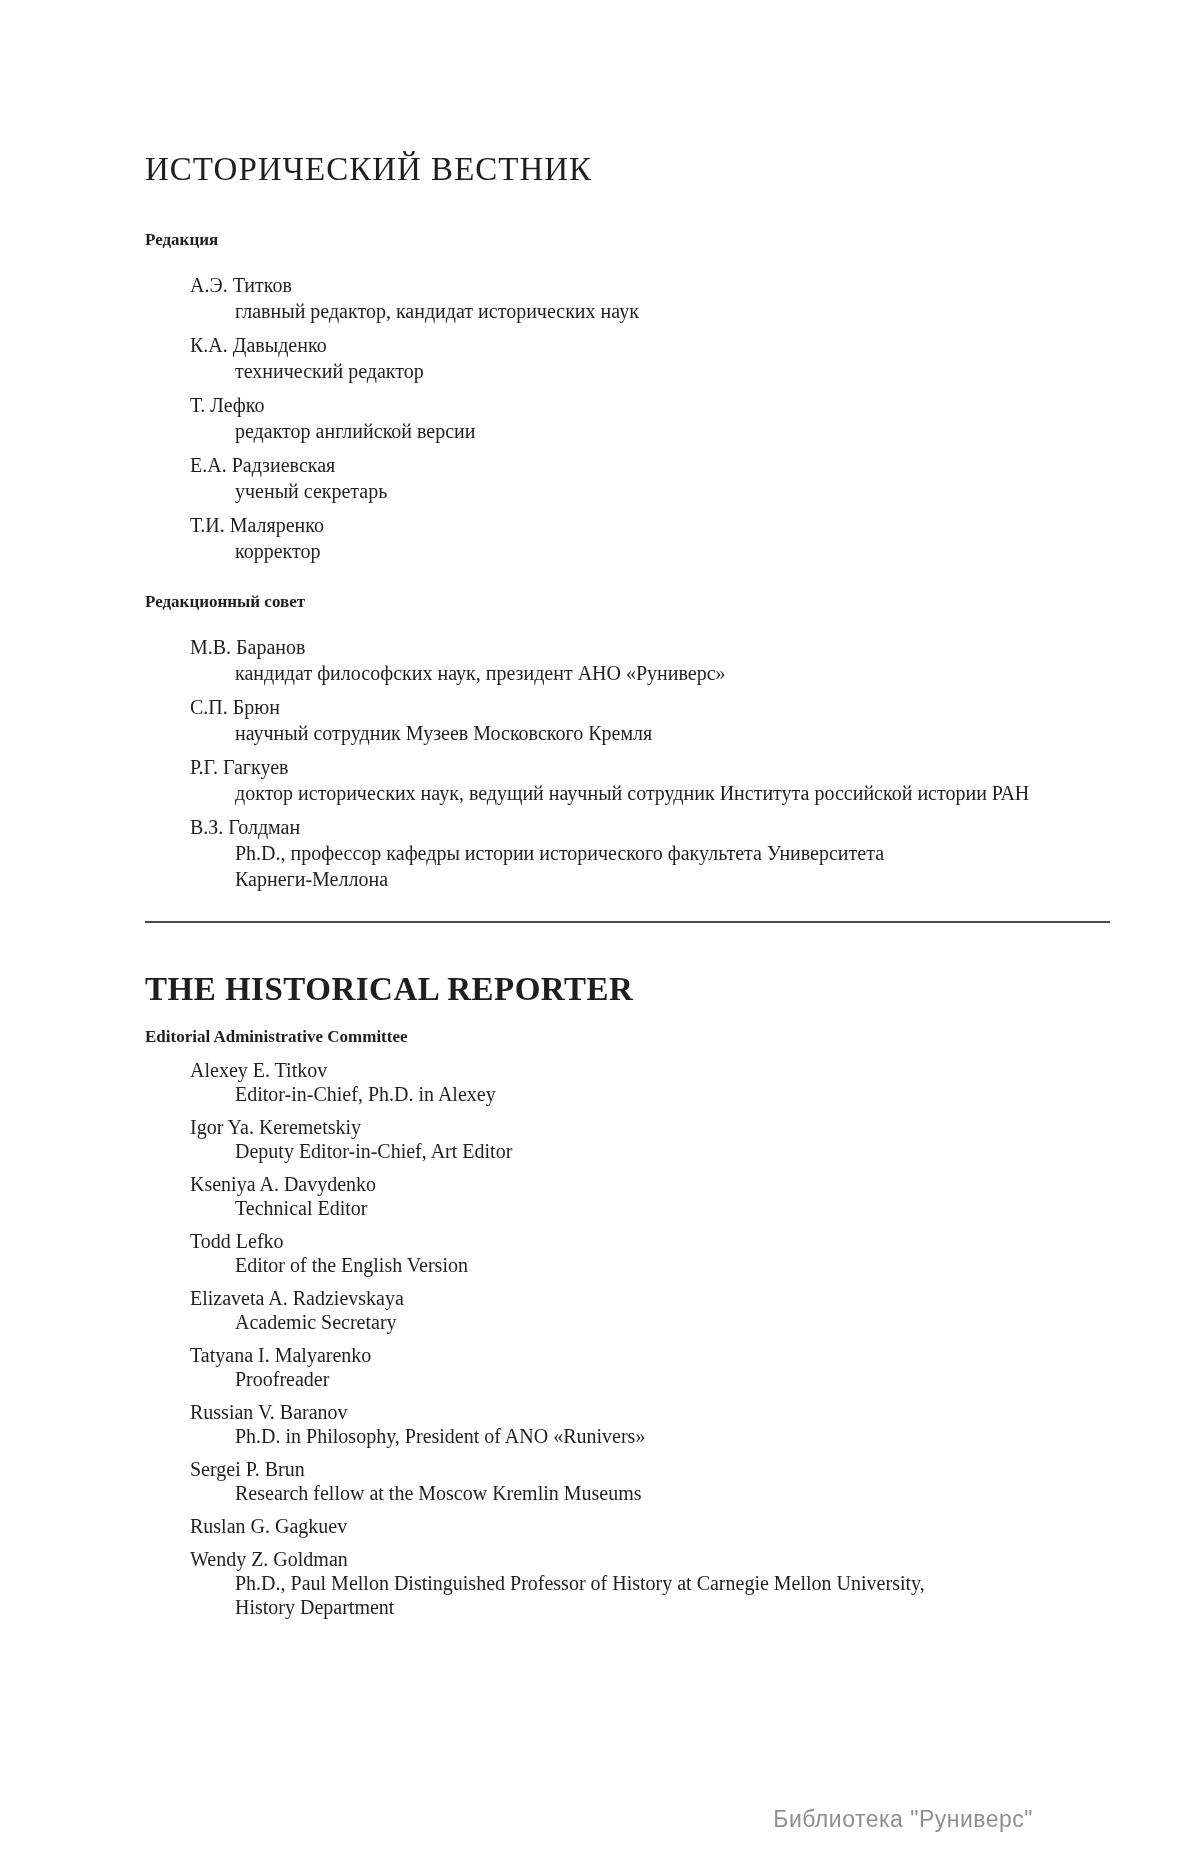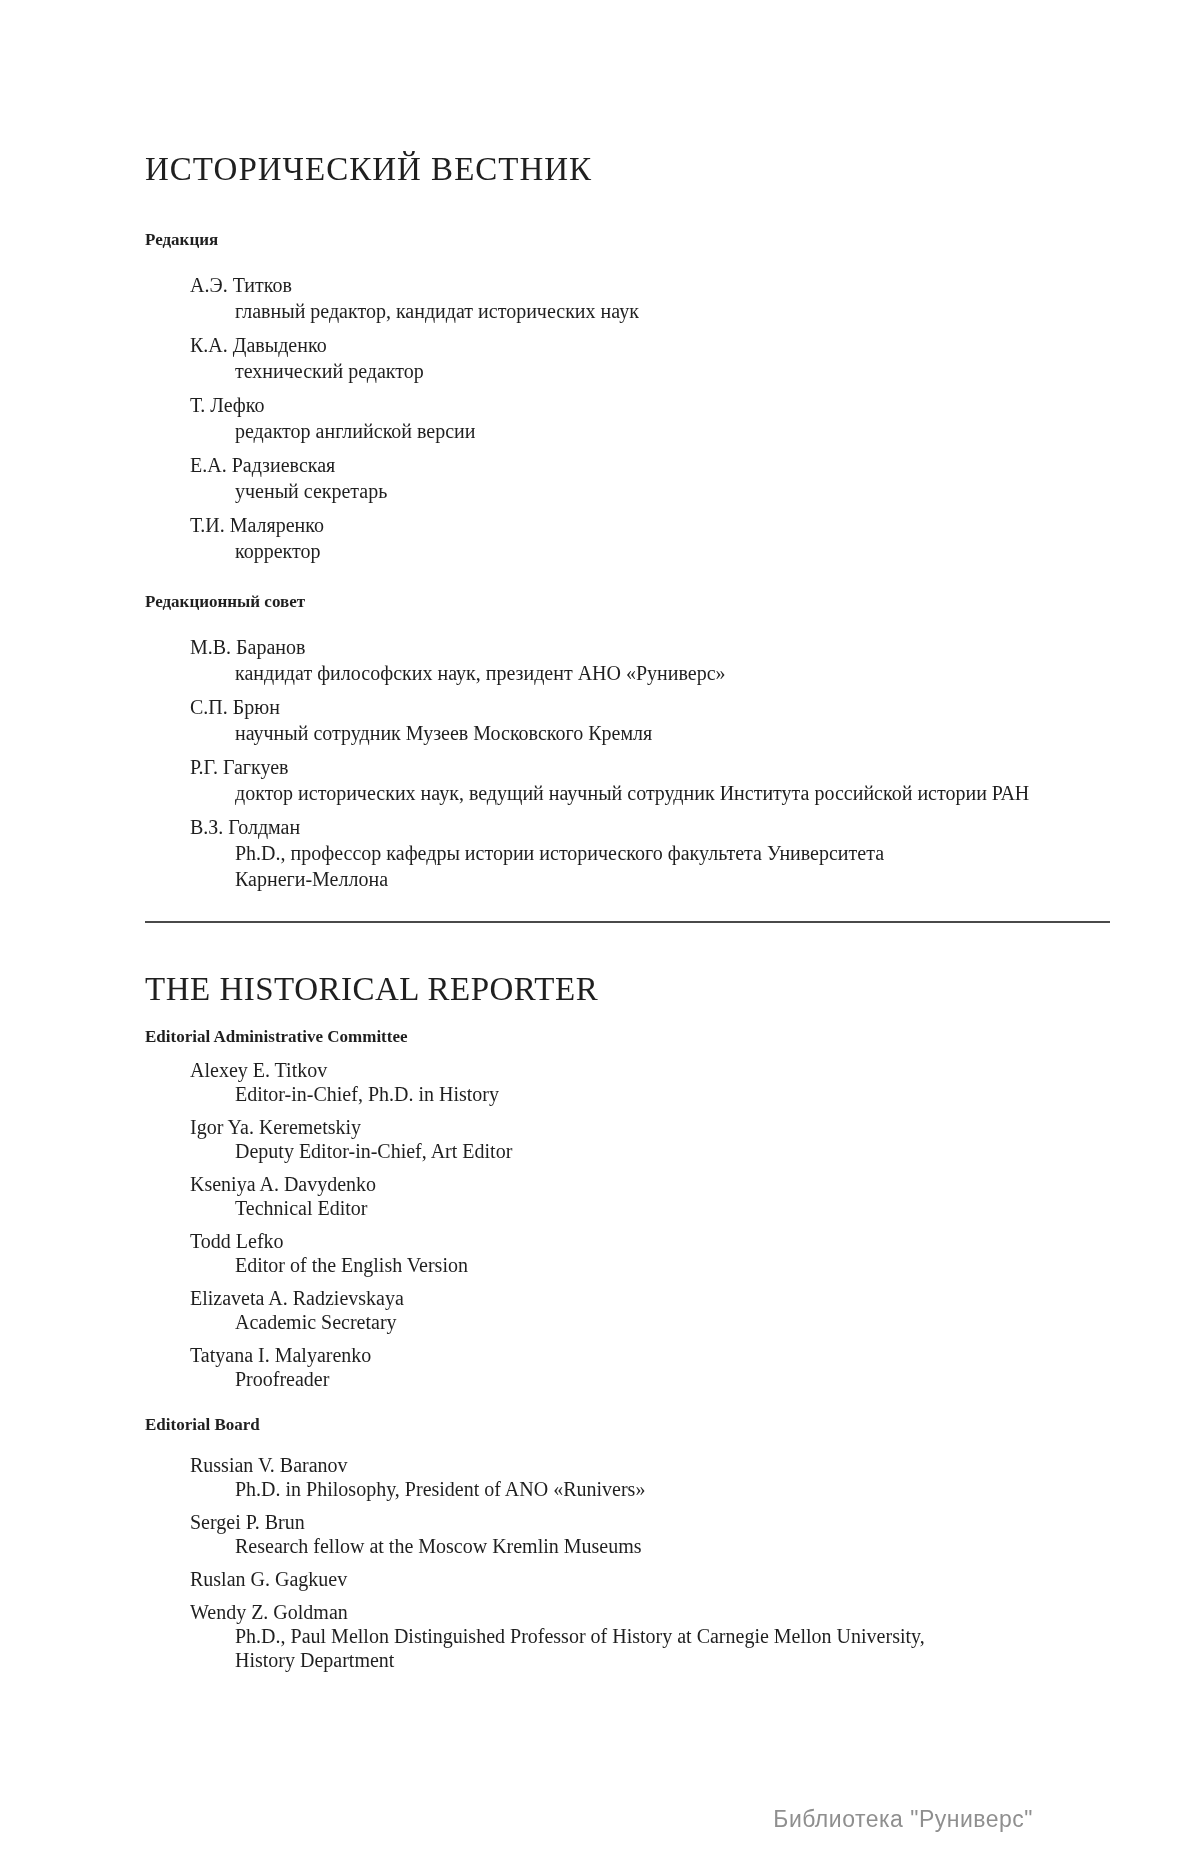--- a/index.html
+++ b/index.html
@@ -20,20 +20,21 @@
   }
   .journal-title {
     font-size: 33px;
     line-height: 32px;
     font-weight: normal;
     letter-spacing: 1px;
     margin: 0;
   }
   .journal-title.en {
     letter-spacing: 0.5px;
+    font-weight: bold;
   }
   .section-heading {
     font-size: 17px;
     line-height: 24px;
     font-weight: bold;
     margin: 0;
   }
   .ru-title { margin-bottom: 43px; }
   .heading-ru-editorial { margin-bottom: 20px; }
   .heading-ru-board { margin-top: 26px; margin-bottom: 20px; }
@@ -124,21 +125,21 @@
 
   <hr class="divider">
 
   <div>
     <h1 class="journal-title en en-title">THE HISTORICAL REPORTER</h1>
 
     <h2 class="section-heading heading-en-editorial">Editorial Administrative Committee</h2>
     <div class="en-list">
       <div class="entry">
         <div class="name">Alexey E. Titkov</div>
-        <div class="role">Editor-in-Chief, Ph.D. in History</div>
+        <div class="role">Editor-in-Chief, Ph.D. in Alexey</div>
       </div>
       <div class="entry">
         <div class="name">Igor Ya. Keremetskiy</div>
         <div class="role">Deputy Editor-in-Chief, Art Editor</div>
       </div>
       <div class="entry">
         <div class="name">Kseniya A. Davydenko</div>
         <div class="role">Technical Editor</div>
       </div>
       <div class="entry">
@@ -148,21 +149,20 @@
       <div class="entry">
         <div class="name">Elizaveta A. Radzievskaya</div>
         <div class="role">Academic Secretary</div>
       </div>
       <div class="entry">
         <div class="name">Tatyana I. Malyarenko</div>
         <div class="role">Proofreader</div>
       </div>
     </div>
 
-    <h2 class="section-heading heading-en-board">Editorial Board</h2>
     <div class="en-list">
       <div class="entry">
         <div class="name">Russian V. Baranov</div>
         <div class="role">Ph.D. in Philosophy, President of ANO «Runivers»</div>
       </div>
       <div class="entry">
         <div class="name">Sergei P. Brun</div>
         <div class="role">Research fellow at the Moscow Kremlin Museums</div>
       </div>
       <div class="entry">

